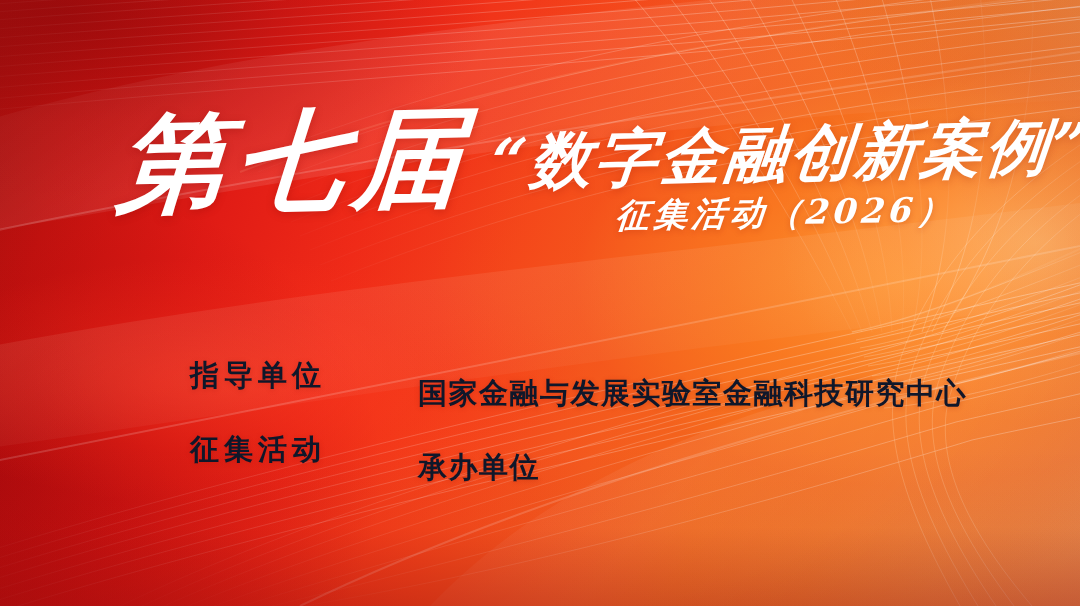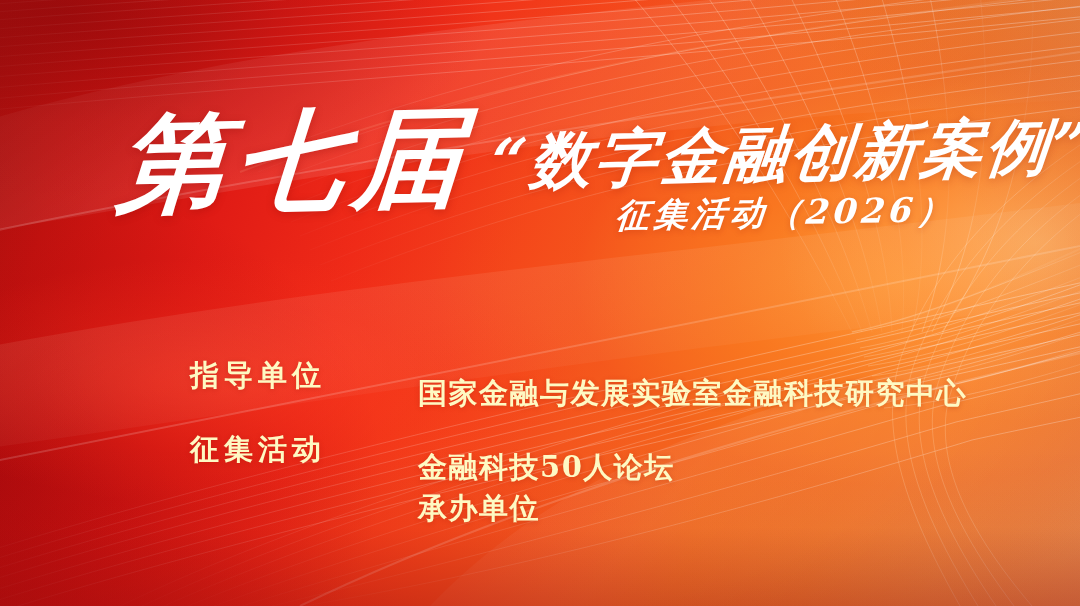--- a/index.html
+++ b/index.html
@@ -135,21 +135,21 @@
     transform:skewX(-6deg) rotate(-1deg);
     text-shadow:0 2px 6px rgba(150,20,6,0.24);
     white-space:nowrap;
   }
 
   
   .sponsors {
     position:absolute;
     left:190px; top:356px;
     width:830px;
-    color:#fef9c3;
+    color:#0f172a;
   }
   .sp-row { display:flex; align-items:flex-start; }
   .sp-row + .sp-row { margin-top:16px; }
 
   .sp-label {
     width:228px; flex:0 0 228px;
     font-family:"DejaVu Serif","Liberation Serif",serif;
     font-size:29px;
     font-weight:700;
     letter-spacing:5px;
@@ -322,21 +322,20 @@
       <div class="sp-row">
         <div class="sp-label">指导单位</div>
         <div class="sp-values">
           <div>国家金融与发展实验室金融科技研究中心</div>
         </div>
       </div>
 
       <div class="sp-row">
         <div class="sp-label">征集活动</div>
         <div class="sp-values">
-          <div>金融科技50人论坛</div>
           <div>承办单位</div>
         </div>
       </div>
 
     </div>
   </div>
 
 </div>
 
 </body></html>

